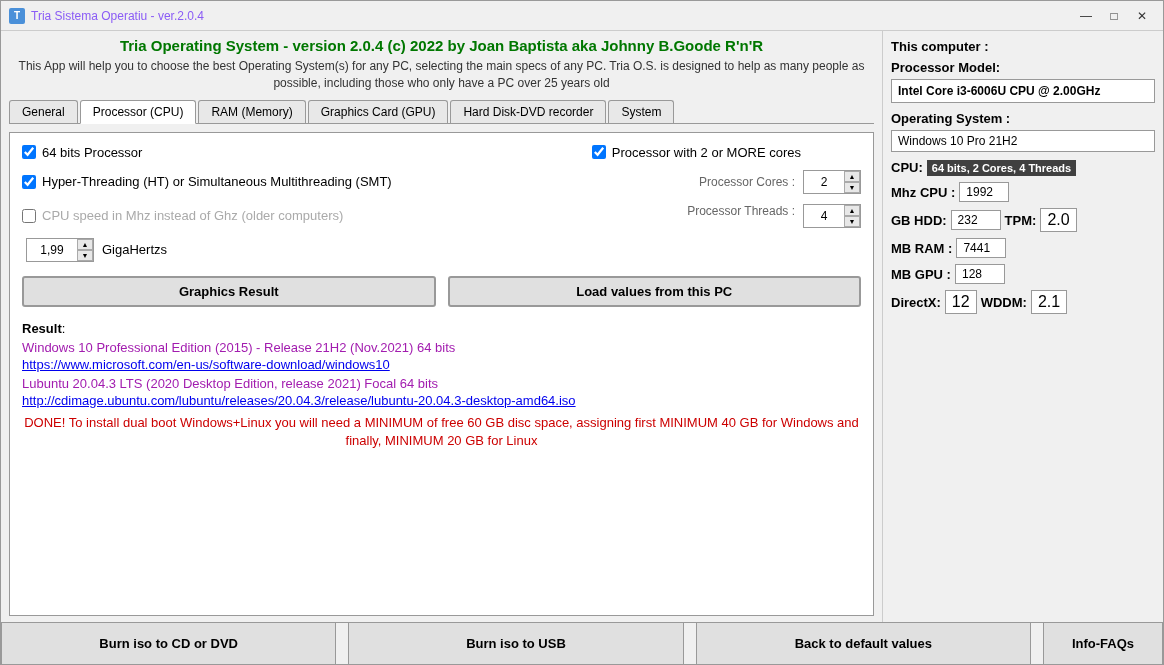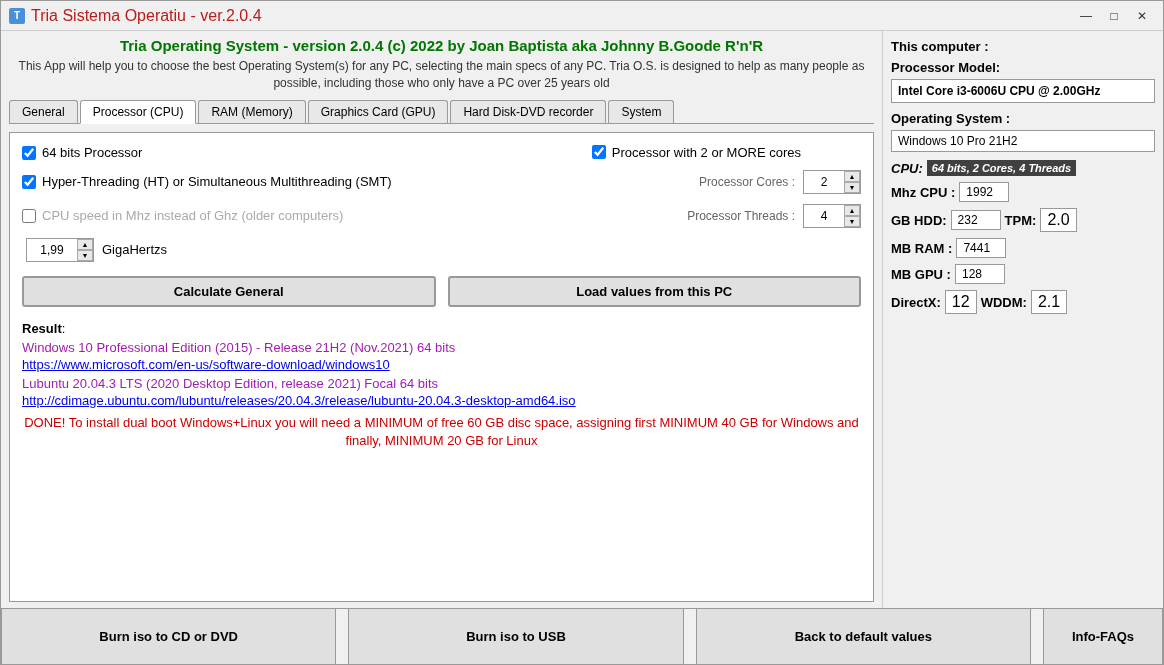--- a/index.html
+++ b/index.html
@@ -39,22 +39,22 @@
       background: #4a90d9;
       border-radius: 2px;
       display: flex;
       align-items: center;
       justify-content: center;
       color: white;
       font-size: 10px;
       font-weight: bold;
     }
     .title-bar-title {
-      font-size: 16px;
-      color: #b91c1c;
+      font-size: 12px;
+      color: #8b5cf6;
     }
     .title-bar-controls {
       display: flex;
       gap: 2px;
     }
     .title-btn {
       width: 26px;
       height: 22px;
       background: #f0f0f0;
       border: 1px solid transparent;
@@ -129,21 +129,21 @@
       flex: 1;
       display: flex;
       flex-direction: column;
       gap: 10px;
     }
     .checkbox-group {
       display: flex;
       justify-content: space-between;
       align-items: center;
     }
-    .checkbox-left { display: flex; align-items: flex-end; gap: 6px; }
+    .checkbox-left { display: flex; align-items: flex-start; gap: 6px; }
     .checkbox-right { display: flex; align-items: center; gap: 6px; padding-left: 38px; }
 
     input[type="checkbox"] {
       width: 14px;
       height: 14px;
       cursor: pointer;
     }
     .spinbox-label {
       color: #666;
       font-size: 12px;
@@ -261,24 +261,23 @@
     }
     .right-value-box {
       background: white;
       border: 1px solid #999;
       padding: 3px 6px;
       font-size: 12px;
       margin-bottom: 8px;
     }
     .cpu-badge-row {
       display: flex;
-      align-items: flex-end;
+      align-items: flex-start;
       gap: 4px;
       margin-bottom: 6px;
-      font-style: italic;
     }
     .cpu-badge {
       background: #404040;
       color: white;
       font-size: 11px;
       padding: 2px 5px;
       font-weight: bold;
     }
     .right-row {
       display: flex;
@@ -299,21 +298,21 @@
       border: 1px solid #999;
       padding: 2px 6px;
       font-size: 16px;
     }
 
     
     .bottom-bar {
       display: flex;
       border-top: 1px solid #999;
       background: #f0f0f0;
-      height: 56px;
+      height: 42px;
       gap: 12px;
     }
     .bottom-btn {
       flex: 1;
       background: #e0e0e0;
       border: 1px solid #999;
       border-bottom: none;
       border-top: none;
       cursor: pointer;
       font-size: 13px;
@@ -388,21 +387,21 @@
               </div>
             </div>
           </div>
         </div>
 
         <div class="cpu-row">
           <div style="display:flex;align-items:center;gap:6px;">
             <input type="checkbox" style="">
             <label class="disabled-text">CPU speed in Mhz instead of Ghz (older computers)</label>
           </div>
-          <div style="display:flex;align-items:center;gap:8px;">
+          <div style="display:flex;align-items:flex-start;gap:8px;">
             <span class="spinbox-label">Processor Threads :</span>
             <div class="spinbox-container">
               <input type="text" class="spinbox-input" value="4" style="">
               <div class="spinbox-buttons">
                 <button class="spinbox-btn">▲</button>
                 <button class="spinbox-btn">▼</button>
               </div>
             </div>
           </div>
         </div>
@@ -412,21 +411,21 @@
             <input type="text" class="spinbox-input" style="width: 50px;" value="1,99">
             <div class="spinbox-buttons">
               <button class="spinbox-btn">▲</button>
               <button class="spinbox-btn">▼</button>
             </div>
           </div>
           <span>GigaHertzs</span>
         </div>
 
         <div class="buttons-row">
-          <button class="action-btn">Calculate General</button>
+          <button class="action-btn">Graphics Result</button>
           <button class="action-btn">Load values from this PC</button>
         </div>
 
         <div class="result-section">
           <div class="result-title">
             <strong>Result</strong><span>:</span>
           </div>
           <div class="result-os">Windows 10 Professional Edition (2015) - Release 21H2 (Nov.2021) 64 bits</div>
           <a class="result-link">https://www.microsoft.com/en-us/software-download/windows10</a>
           <div class="result-os">Lubuntu 20.04.3 LTS (2020 Desktop Edition, release 2021) Focal 64 bits</div>

